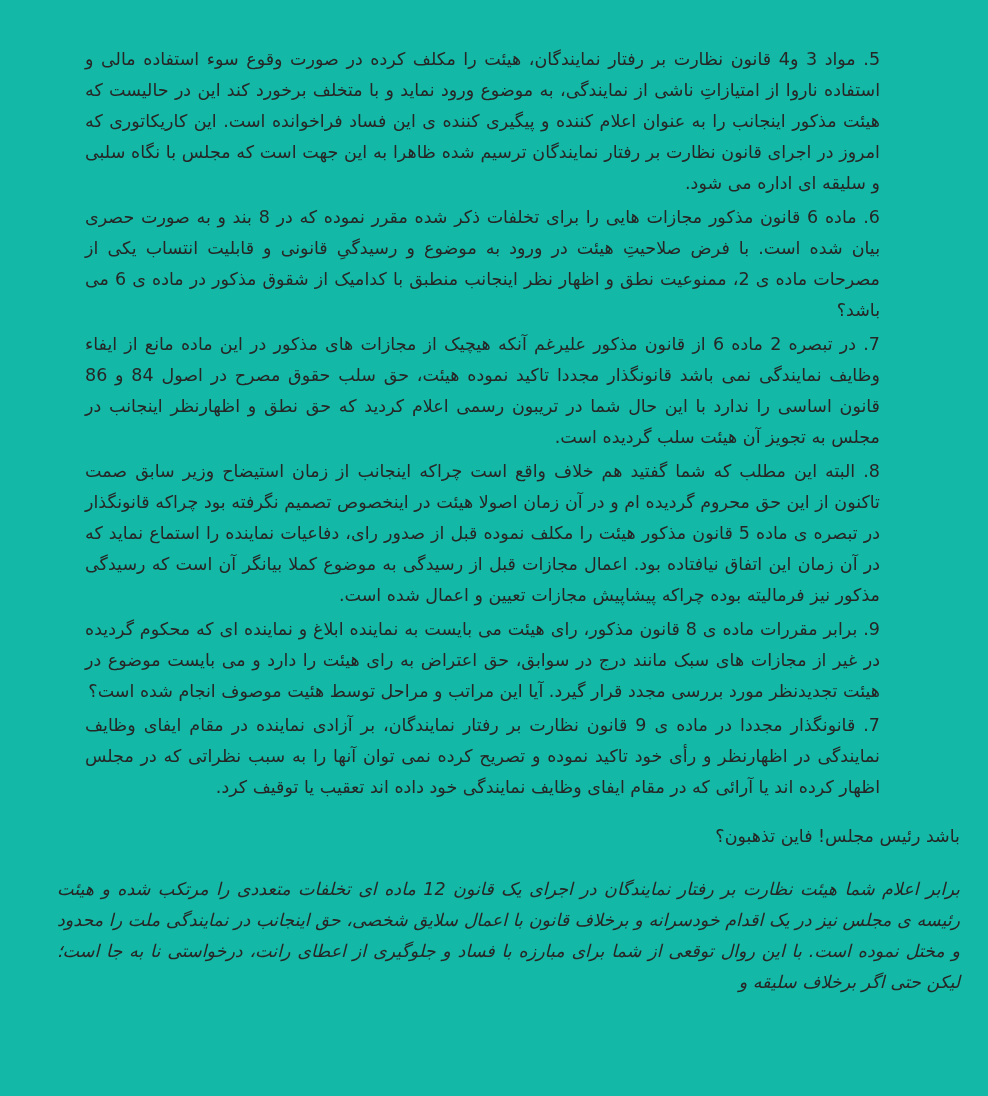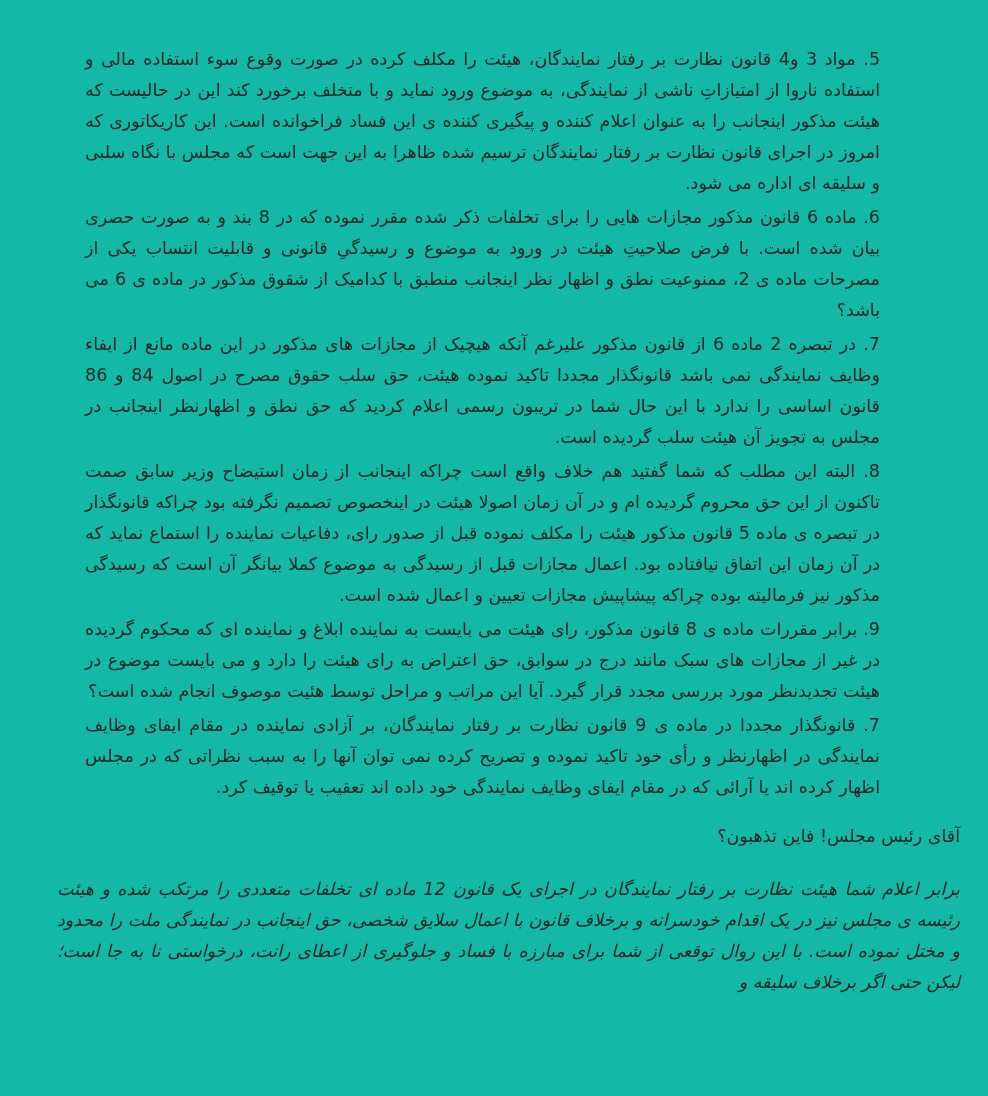--- a/index.html
+++ b/index.html
@@ -77,17 +77,17 @@
       <span class="item-text">برابر مقررات ماده ی 8 قانون مذکور، رای هیئت می بایست به نماینده ابلاغ و نماینده ای که محکوم گردیده در غیر از مجازات های سبک مانند درج در سوابق، حق اعتراض به رای هیئت را دارد و می بایست موضوع در هیئت تجدیدنظر مورد بررسی مجدد قرار گیرد. آیا این مراتب و مراحل توسط هئیت موصوف انجام شده است؟</span>
     </p>
 
     <p class="list-item">
       <span class="item-number">7.</span>
       <span class="item-text">قانونگذار مجددا در ماده ی 9 قانون نظارت بر رفتار نمایندگان، بر آزادی نماینده در مقام ایفای وظایف نمایندگی در اظهارنظر و رأی خود تاکید نموده و تصریح کرده نمی توان آنها را به سبب نظراتی که در مجلس اظهار کرده اند یا آرائی که در مقام ایفای وظایف نمایندگی خود داده اند تعقیب یا توقیف کرد.</span>
     </p>
 
   </div>
 
-  <p class="closing-line">آقای رئیس مجلس! فاین تذهبون؟</p>
+  <p class="closing-line">باشد رئیس مجلس! فاین تذهبون؟</p>
 
   <p class="final-paragraph">برابر اعلام شما هیئت نظارت بر رفتار نمایندگان در اجرای یک قانون 12 ماده ای تخلفات متعددی را مرتکب شده و هیئت رئیسه ی مجلس نیز در یک اقدام خودسرانه و برخلاف قانون با اعمال سلایق شخصی، حق اینجانب در نمایندگی ملت را محدود و مختل نموده است. با این روال توقعی از شما برای مبارزه با فساد و جلوگیری از اعطای رانت، درخواستی نا به جا است؛ لیکن حتی اگر برخلاف سلیقه و</p>
 
 </div>
 
 </body></html>

